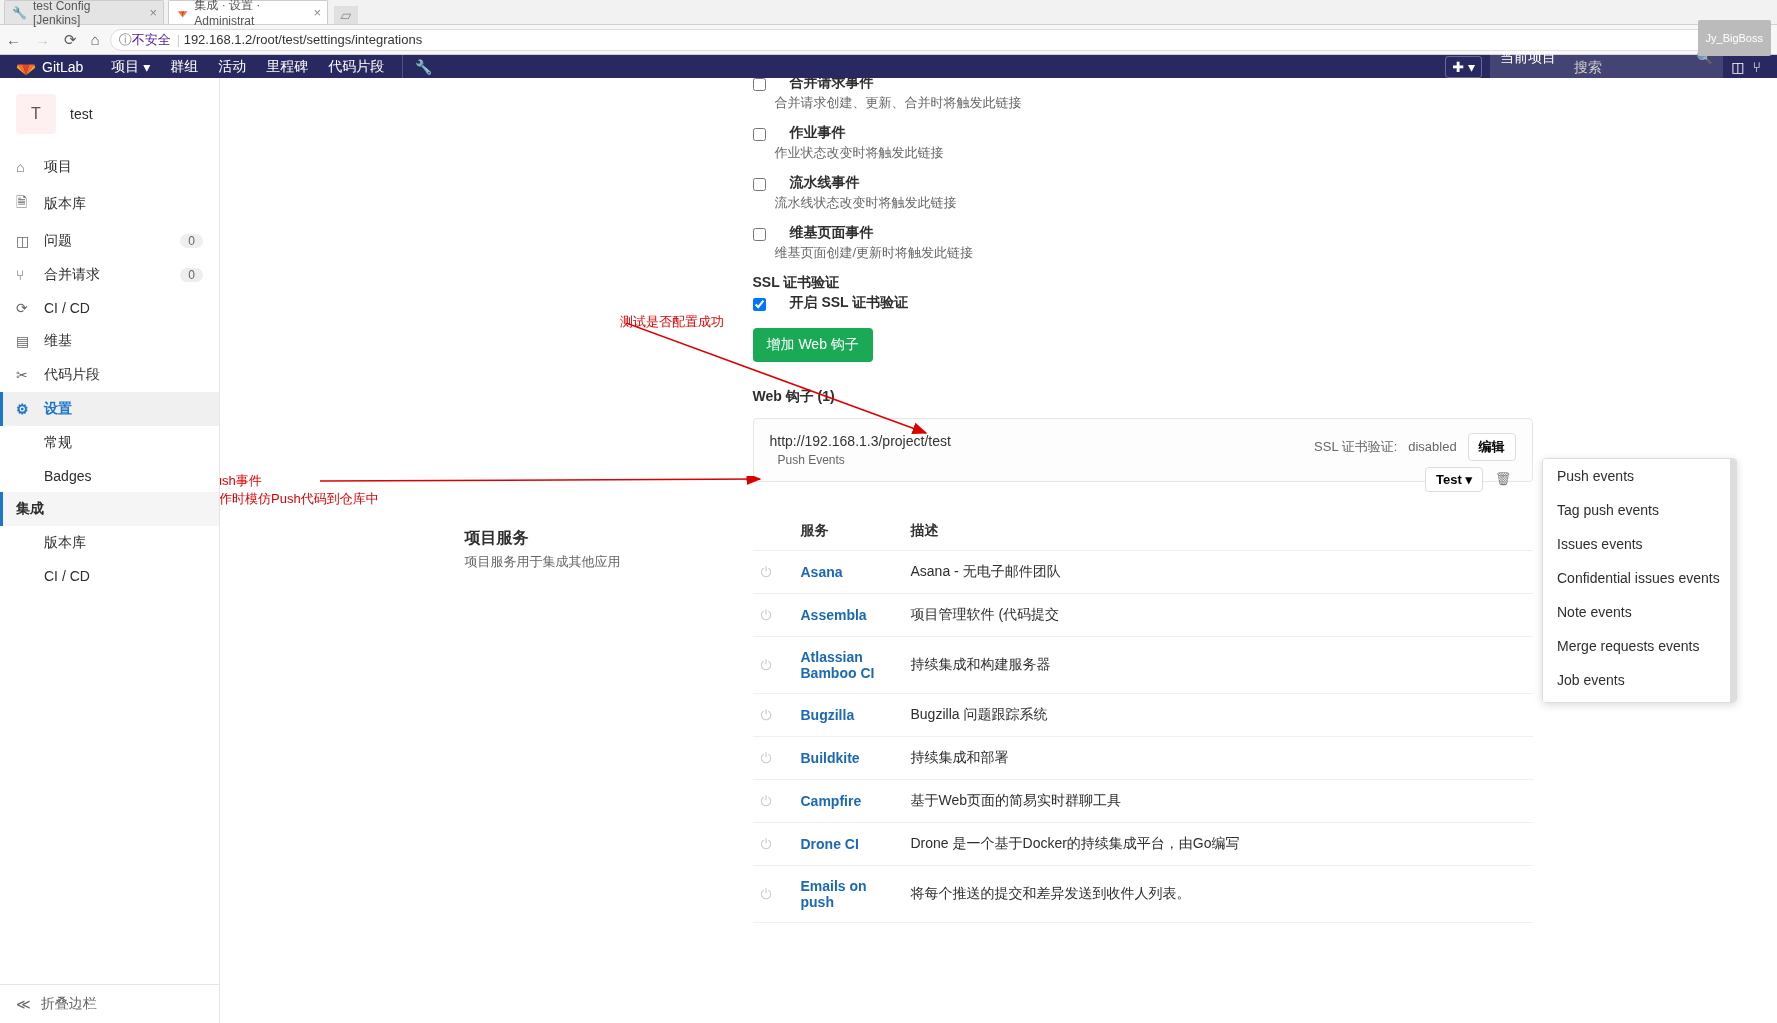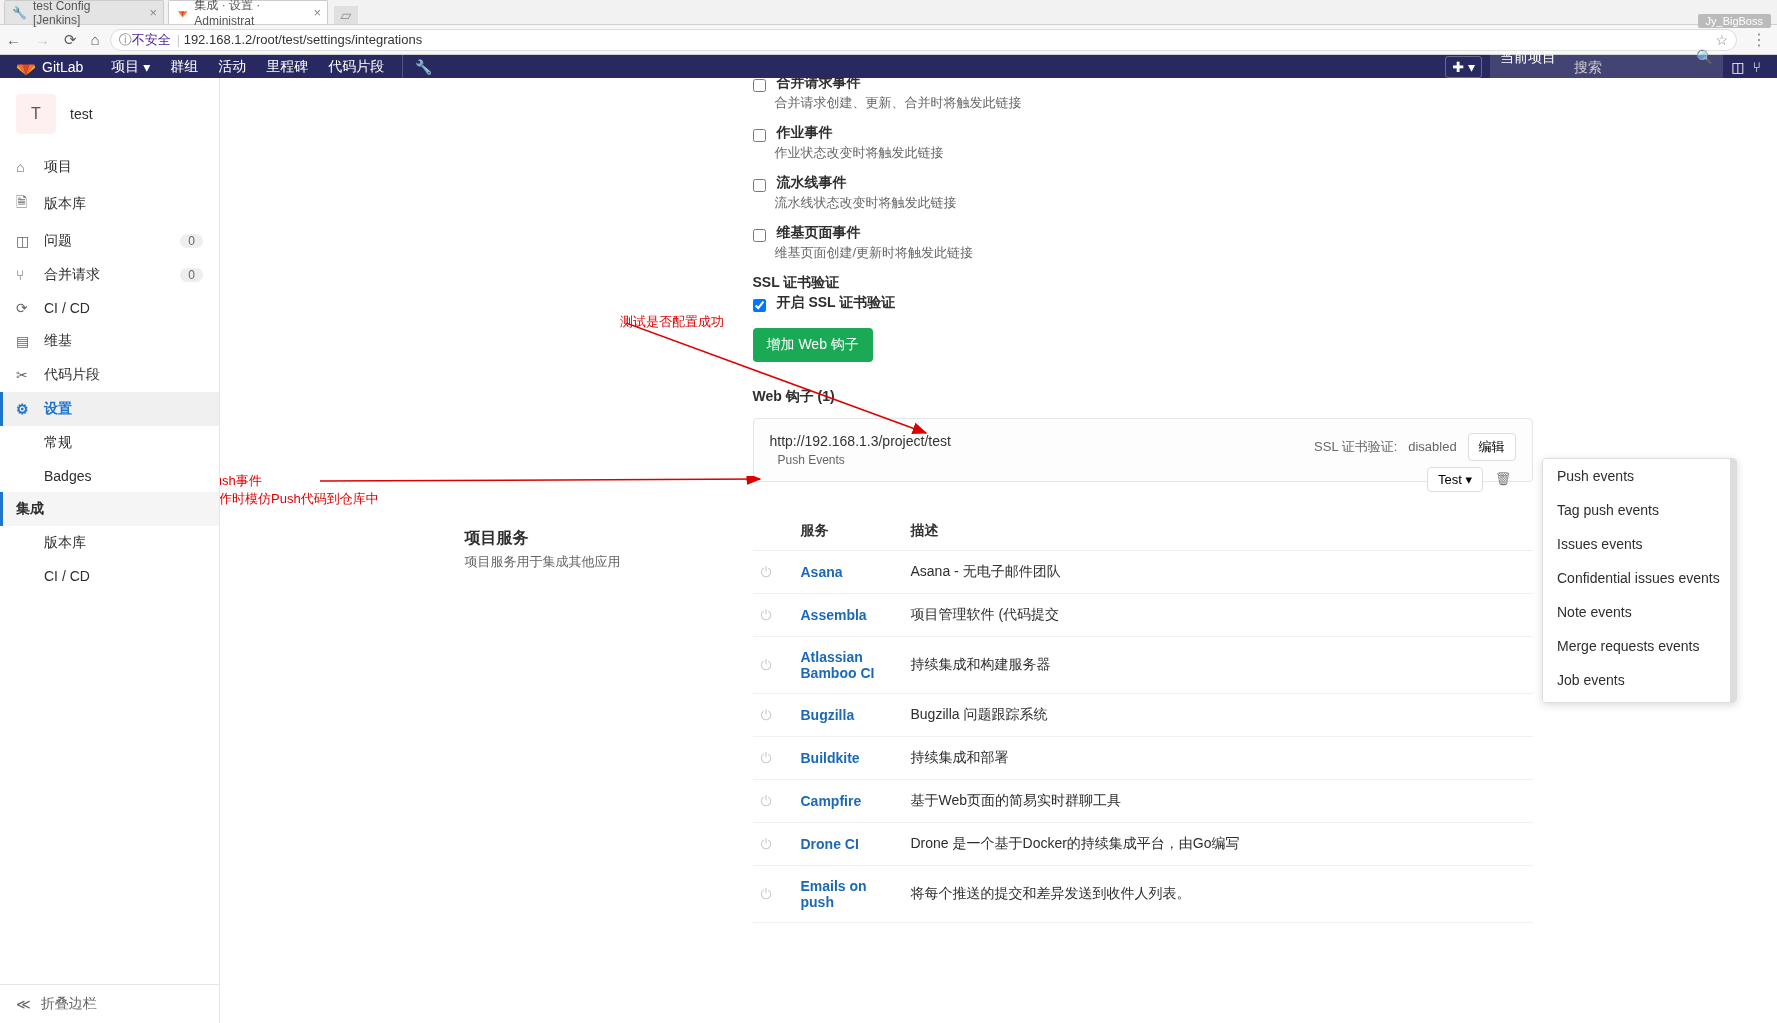--- a/index.html
+++ b/index.html
@@ -5,21 +5,21 @@
 * { margin: 0; padding: 0; box-sizing: border-box; }
 body { font-family: "Microsoft YaHei", -apple-system, sans-serif; font-size: 14px; color: #2e2e2e; background: #fff; overflow: hidden; }
 
 
 .browser-top { background: #f2f2f2; height: 25px; display: flex; align-items: flex-end; border-bottom: 1px solid #d0d0d0; position: relative; }
 .tab { height: 24px; padding: 0 28px 0 8px; display: flex; align-items: center; font-size: 12px; color: #555; position: relative; background: #e4e4e4; border: 1px solid #ccc; border-bottom: none; margin-left: 4px; max-width: 160px; border-radius: 2px 2px 0 0; }
 .tab.active { background: #fff; }
 .tab-close { position: absolute; right: 6px; font-size: 13px; color: #888; }
 .tab-favicon { width: 14px; height: 14px; margin-right: 6px; display: inline-flex; align-items: center; justify-content: center; }
 .new-tab { width: 24px; height: 18px; background: #e0e0e0; margin-left: 6px; display: flex; align-items: center; justify-content: center; font-size: 14px; color: #888; }
-.user-badge { position: absolute; right: 6px; top: 14px; background: #bbb; color: #fff; font-size: 11px; padding: 1px 8px; border-radius: 2px; }
+.user-badge { position: absolute; right: 6px; top: 20px; background: #bbb; color: #fff; font-size: 11px; padding: 12px 8px; border-radius: 2px; }
 
 .addr-bar { height: 30px; background: #f7f7f7; border-bottom: 1px solid #d0d0d0; display: flex; align-items: center; padding: 0 6px; gap: 10px; }
 .nav-icons { display: flex; gap: 14px; color: #5a5a5a; }
 .nav-icons span { cursor: pointer; font-size: 15px; }
 .url-box { flex: 1; height: 22px; border: 1px solid #ddd; border-radius: 11px; display: flex; align-items: center; padding: 0 8px; color: #333; font-size: 13px; background: #fff; }
 .url-warn { color: #4c1d95; margin-right: 6px; }
 .star { color: #888; font-size: 14px; }
 .menu-dots { color: #888; font-size: 16px; padding: 0 4px; }
 
 
@@ -50,35 +50,35 @@
 .sb-sub { padding-left: 44px; }
 .sb-sub.active { background: #f5f5f5; font-weight: 600; }
 .sb-collapse { position: fixed; bottom: 0; left: 0; width: 220px; padding: 10px 16px; border-top: 1px solid #e5e5e5; border-right: 1px solid #e5e5e5; background: #fff; display: flex; align-items: center; gap: 10px; color: #666; cursor: pointer; }
 
 .content { flex: 1; overflow-y: auto; position: relative; }
 .content-inner { display: flex; padding: 0 16px; max-width: 1100px; margin: 0 auto; }
 .settings-left { width: 272px; padding-right: 16px; }
 .settings-right { flex: 1; padding-left: 16px; padding-bottom: 40px; }
 
 .events-block { margin-left: 0; }
-.chk-row { display: flex; align-items: flex-end; gap: 11px; padding: 2px 0; }
+.chk-row { display: flex; align-items: center; gap: 24px; padding: 2px 0; }
 .chk-row input { margin-top: 3px; }
 .chk-label { font-weight: 600; }
 .chk-desc { color: #666; font-size: 13px; padding-left: 22px; margin-bottom: 10px; }
 
 .ssl-title { font-weight: 600; margin-top: 12px; }
 .btn-green { background: #1aaa55; color: #fff; border: none; padding: 8px 14px; border-radius: 4px; font-size: 14px; cursor: pointer; margin-top: 14px; }
 
 .webhooks-title { font-weight: 600; margin-top: 26px; margin-bottom: 12px; }
 .hook-box { border: 1px solid #e5e5e5; border-radius: 4px; padding: 14px 16px; position: relative; background: #fdfdfd; }
 .hook-url { color: #333; }
 .hook-sub { color: #666; font-size: 12px; margin-top: 4px; padding-left: 8px; }
 .hook-right { position: absolute; right: 16px; top: 14px; text-align: right; font-size: 13px; color: #666; }
 .hook-btn-row { margin-top: 6px; display: flex; gap: 8px; justify-content: flex-end; }
-.btn-light { background: #fff; border: 1px solid #ddd; padding: 4px 10px; border-radius: 4px; cursor: pointer; font-size: 13px; }
+.btn-light { background: #fff; border: 1px solid #ddd; padding: 4px 10px; border-radius: 4px; cursor: pointer; font-size: 13px; font-weight: bold; }
 .btn-light.drop::after { content: " ▾"; }
 .trash { color: #777; cursor: pointer; padding: 4px; }
 
 .sec-title { font-weight: 600; font-size: 16px; margin-top: 40px; }
 .sec-sub { color: #666; font-size: 13px; margin-top: 4px; }
 
 .svc-table { width: 100%; border-collapse: collapse; margin-top: 0; }
 .svc-table th { text-align: left; font-weight: 600; padding: 10px 8px; border-bottom: 1px solid #eee; color: #333; }
 .svc-table td { padding: 12px 8px; border-bottom: 1px solid #f0f0f0; vertical-align: middle; }
 .svc-power { color: #ccc; }

